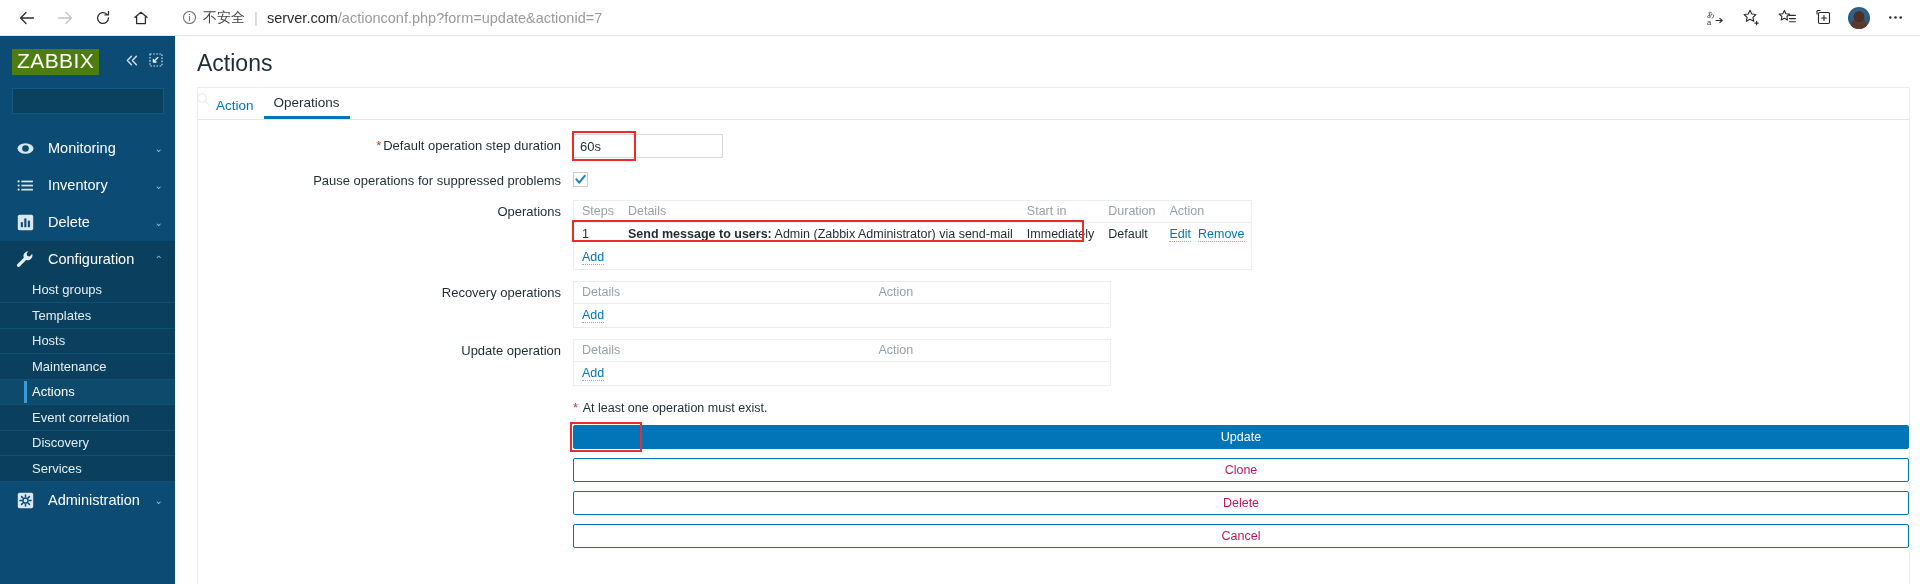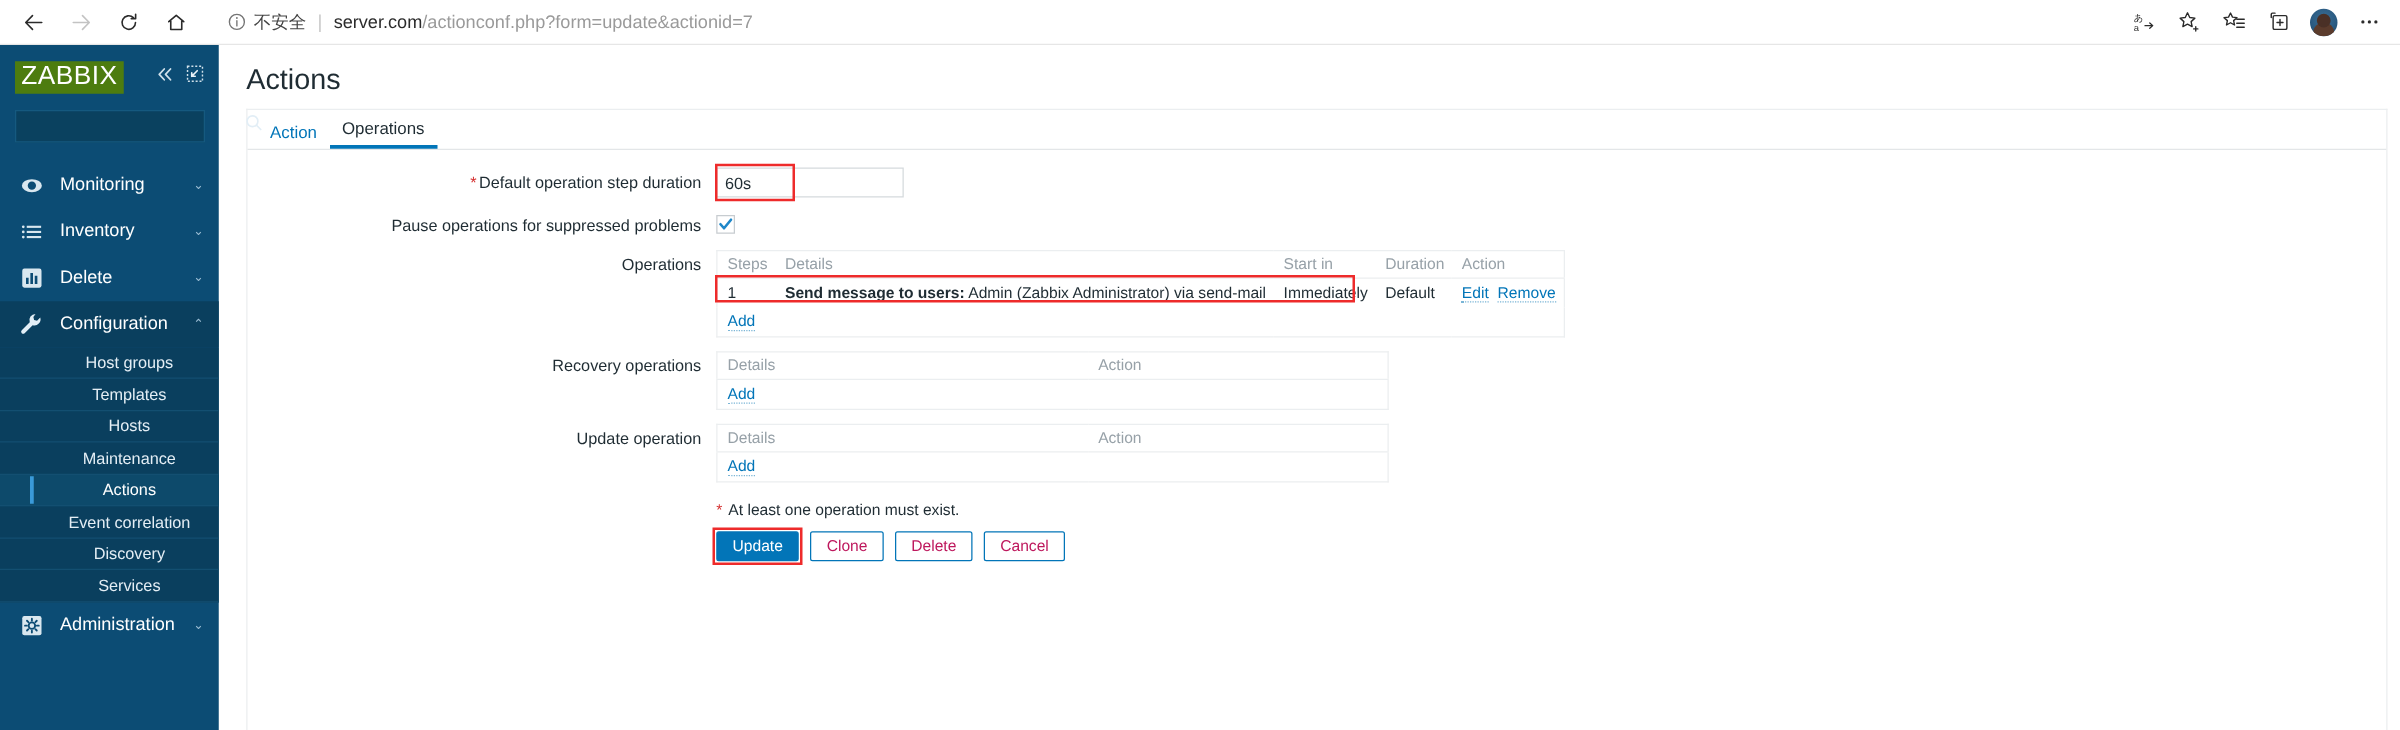--- a/index.html
+++ b/index.html
@@ -128,21 +128,20 @@
 
   .submenu { background: #0a3f5e; }
   .submenu-item {
     height: 25.5px;
     display: flex; align-items: center;
     padding-left: 32px;
     font-size: 13px;
     color: #e4eef5;
     border-bottom: 1px solid #134f71;
     position: relative;
-    justify-content: center;
   }
   .submenu-item.current { background: #0d4a6b; color: #ffffff; }
   .submenu-item.current::before {
     content: ""; position: absolute; left: 24px; top: 1px; bottom: 1px;
     width: 3px; background: #3a9ad9;
   }
 
   
   .main { flex: 1; background: #ffffff; display: flex; flex-direction: column; min-width: 0; }
   .page-head { padding: 14px 0 10px 22px; }
@@ -232,21 +231,21 @@
   .lnk {
     color: #0275b8;
     border-bottom: 1px dotted #7ab5d6;
     cursor: pointer;
   }
   .add-cell { padding: 5px 6px 6px 8px; }
 
   .hint { font-size: 12.5px; color: #1f2c33; margin: 4px 0 10px 0; }
   .hint .req { color: #d42f2f; }
 
-  .btn-row { display: flex; gap: 9px; position: relative; }
+  .btn-row { display: flex; gap: 9px; position: relative; flex-direction: column; }
   .btn {
     height: 24px; min-width: 54px;
     padding: 0 12px;
     font-size: 12.5px;
     font-family: "Liberation Sans", sans-serif;
     border: 1px solid #0275b8;
     background: #ffffff;
     color: #be185d;
     border-radius: 2px;
     cursor: pointer;

